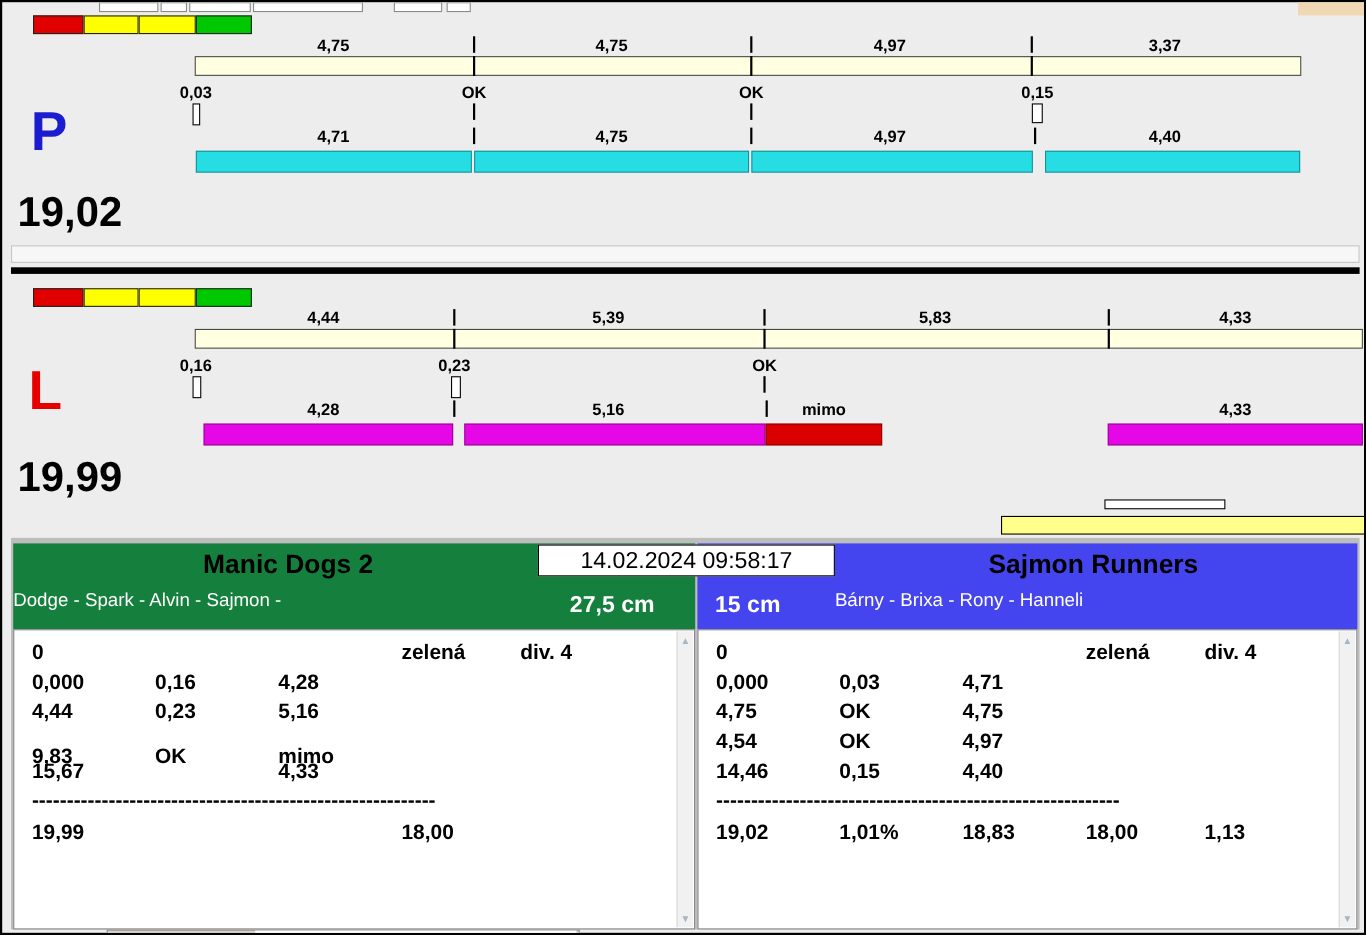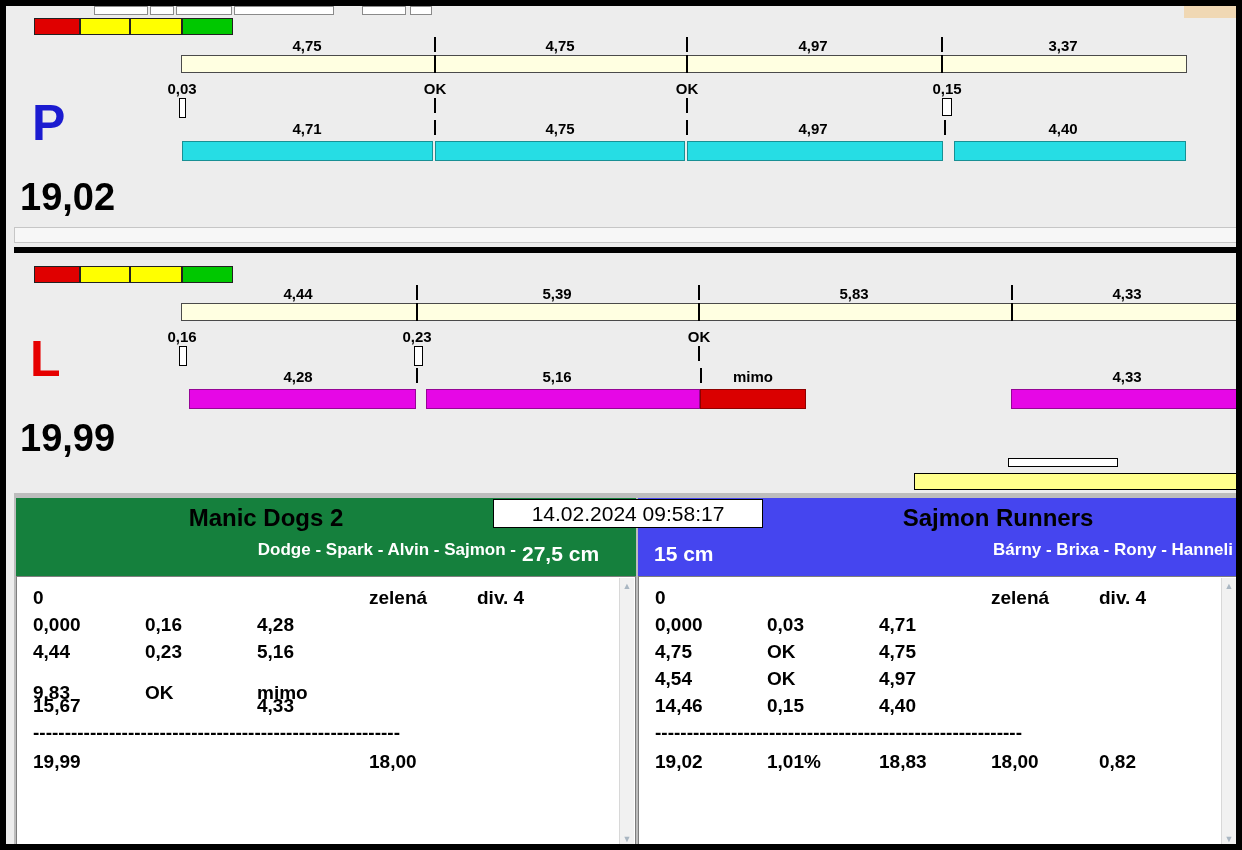--- a/index.html
+++ b/index.html
@@ -1,36 +1,36 @@
 <!DOCTYPE html>
 <html><head>
 <meta charset="utf-8">
 <style>
   *{margin:0;padding:0;box-sizing:border-box}
   html,body{background:#9a9a9a}
   body{font-family:"Liberation Sans",sans-serif}
-  #page{position:relative;width:1242px;height:850px;background:#ededed;border:6px solid #000000;overflow:hidden}
+  #page{position:relative;width:1242px;height:850px;background:#ededed;border:2px solid #000000;overflow:hidden}
   .abs{position:absolute}
   .ctr{transform:translateX(-50%);white-space:nowrap}
   .slabel{font-weight:bold;font-size:15px;color:#000}
   .ind{position:absolute;height:17px;border:1px solid #222}
   .track{position:absolute;height:18px;border:1px solid #4a4a4a}
   .tdiv{position:absolute;width:2px;background:#000;height:18px}
   .tick{position:absolute;width:2px;background:#000;height:15px}
   .vline{position:absolute;width:2px;background:#000;height:15px}
   .fbox{position:absolute;background:#fff;border:1px solid #000}
   .dogbar{position:absolute;height:20px;border:1px solid rgba(0,0,0,0.35)}
   .lane-letter{position:absolute;font-weight:bold;font-size:50px;line-height:1}
   .lane-total{position:absolute;font-weight:bold;font-size:38px;color:#000;line-height:1}
   .frag{position:absolute;background:#fff;border:1px solid #8a8a8a}
   .strip{position:absolute;background:#f7f7f7;border:1px solid #c6c6c6}
   .divider{position:absolute;background:#000}
   .team-header{position:absolute;height:78px}
   .team-name{position:absolute;font-weight:bold;font-size:24px;color:#000;text-align:center}
-  .team-members{position:absolute;font-weight:bold;font-size:17px;color:#fff;text-align:right;white-space:nowrap}
+  .team-members{position:absolute;font-weight:normal;font-size:17px;color:#fff;text-align:left;white-space:nowrap}
   .jump-height{position:absolute;font-weight:bold;font-size:21px;color:#fff;white-space:nowrap}
   .datetime{position:absolute;background:#fff;border:1px solid #000;font-size:21px;color:#000;text-align:center;line-height:27px;z-index:6}
   .textpanel{position:absolute;background:#fff;border:1px solid #7e7e7e}
   .trow{position:absolute;left:0;width:100%;height:25px}
   .cell{position:absolute;white-space:nowrap;font-weight:bold;font-size:19px;color:#000}
   .c1{left:16px}.c2{left:128px}.c3{left:240px}.c4{left:352px}.c5{left:460px}
   .sb{position:absolute;right:1px;top:1px;bottom:1px;width:15px;background:#f1f1f1;border-left:1px solid #d8d8d8}
   .sb-arrow{position:absolute;left:0;width:100%;text-align:center;font-size:9px;color:#a9b6c2;line-height:14px}
   .sb-up{top:1px}.sb-down{bottom:1px}
   .bottom-bg{position:absolute;background:#bdbdbd}
@@ -226,21 +226,21 @@
       <span class="cell c3">4,40</span>
     </div>
     <div class="trow" style="top:145px">
       <span class="cell c1">----------------------------------------------------------</span>
     </div>
     <div class="trow" style="top:174px">
       <span class="cell c1">19,02</span>
       <span class="cell c2">1,01%</span>
       <span class="cell c3">18,83</span>
       <span class="cell c4">18,00</span>
-      <span class="cell c5">0,82</span>
+      <span class="cell c5">1,13</span>
     </div>
     <div class="sb">
       <div class="sb-arrow sb-up">▲</div>
       <div class="sb-arrow sb-down">▼</div>
     </div>
   </div>
 
   <div class="abs" style="left:95px;top:843px;width:430px;height:7px;background:#d6d2c4;border:1px solid #8a8a8a"></div>
   <div class="abs" style="left:230px;top:844px;width:292px;height:5px;background:#fff"></div>
 

